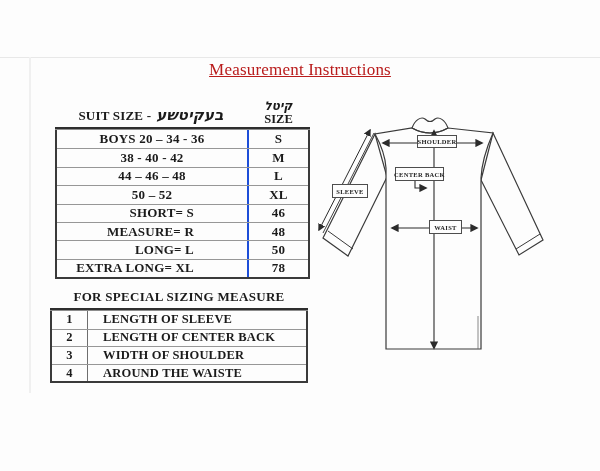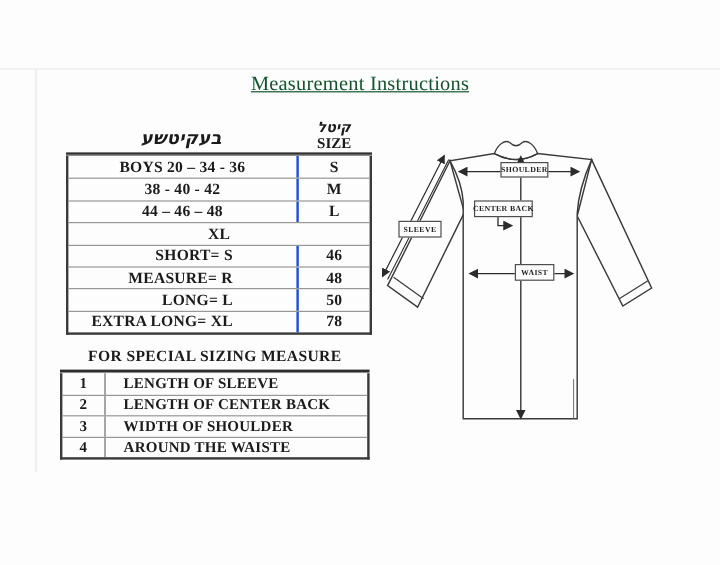--- a/index.html
+++ b/index.html
@@ -13,21 +13,21 @@
     font-family: "Liberation Serif", serif;
     color: #1b1b1b;
   }
   
   .scan-h { position:absolute; left:0; top:57px; width:600px; height:1px; background:#e8e8e8; }
   .scan-v { position:absolute; left:29px; top:57px; width:2px; height:336px; background:#f0f0f0; }
 
   .doc-title {
     position:absolute; top:60px; left:0; width:600px;
     text-align:center; font-size:17px; letter-spacing:0.2px;
-    text-decoration:underline; color:#14532d;
+    text-decoration:underline; color:#b91c1c;
   }
 
   
   .size-table { position:absolute; left:55px; top:94px; width:255px; }
   .size-header { display:flex; height:33px; }
   .size-header .c1 {
     width:192px; display:flex; align-items:flex-end; justify-content:center;
     gap:5px; padding-bottom:3px; font-weight:bold; font-size:13px; letter-spacing:0.2px;
   }
   .he { font-family:"DejaVu Sans", sans-serif; font-style:italic; font-weight:bold; font-size:15px;margin-top:36px; }
@@ -73,20 +73,21 @@
 <div class="page">
 
   <div class="scan-h"></div>
   <div class="scan-v"></div>
 
   <div class="doc-title">Measurement Instructions</div>
 
   <div class="size-table">
     <div class="size-header">
       <div class="c1">
+        <span>SUIT SIZE -</span>
         <span class="he">בעקיטשע</span>
       </div>
       <div class="c2">
         <span class="he-big">קיטל</span>
         <span>SIZE</span>
       </div>
     </div>
     <div class="dbl-rule"></div>
     <div class="size-grid">
       <div class="srow">
@@ -95,20 +96,21 @@
       </div>
       <div class="srow">
         <div class="suit">38 - 40 - 42</div>
         <div class="sz">M</div>
       </div>
       <div class="srow">
         <div class="suit">44 – 46 – 48</div>
         <div class="sz">L</div>
       </div>
       <div class="srow">
+        <div class="suit">50 – 52</div>
         <div class="sz">XL</div>
       </div>
       <div class="srow ralign">
         <div class="suit">SHORT=  S</div>
         <div class="sz">46</div>
       </div>
       <div class="srow ralign">
         <div class="suit">MEASURE=  R</div>
         <div class="sz">48</div>
       </div>

